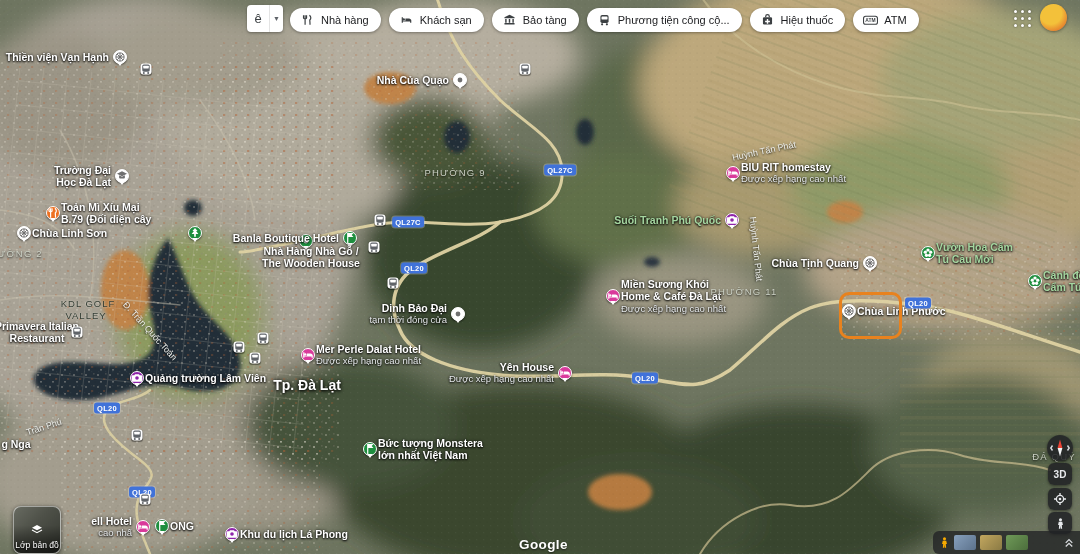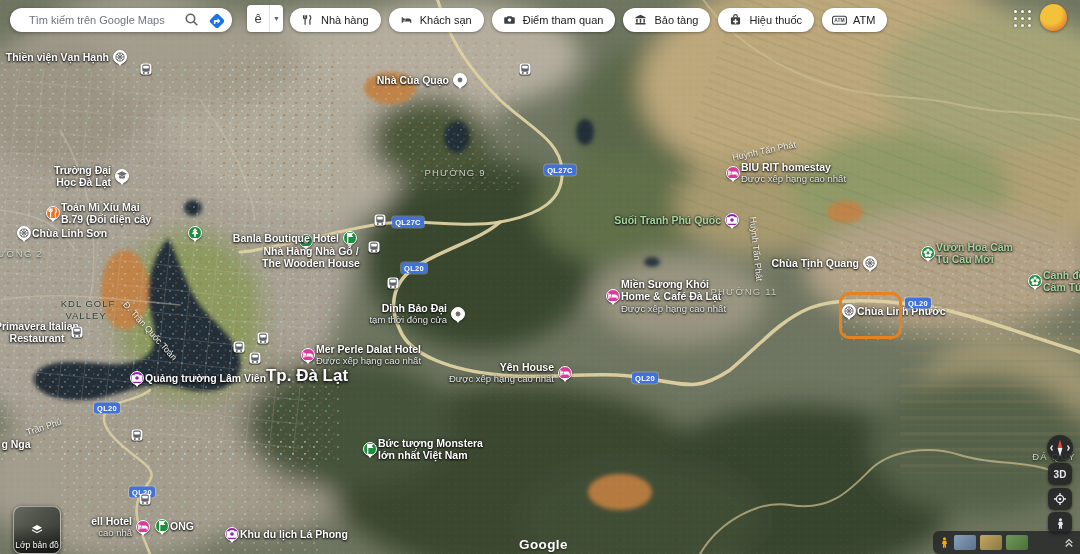--- a/index.html
+++ b/index.html
@@ -43,22 +43,22 @@
 
   .badge{position:absolute;transform:translate(-50%,-50%);background:var(--badge,#4072d9);color:#fff;font-size:7.5px;font-weight:bold;
     padding:1px 3px;border-radius:3px;letter-spacing:.3px;box-shadow:0 0 0 1px rgba(255,255,255,.25);white-space:nowrap;}
   .transit{position:absolute;transform:translate(-50%,-50%);width:11px;height:11px;background:#fff;border-radius:3px;
     box-shadow:0 1px 1px rgba(0,0,0,.4);display:flex;align-items:center;justify-content:center;}
   .transit svg{width:7px;height:7px;}
   .street{position:absolute;font-size:9px;color:#eef0ec;text-shadow:0 1px 2px rgba(0,0,0,.85);white-space:nowrap;}
   .area{position:absolute;transform:translate(-50%,-50%);font-size:9.5px;color:#ccd1c5;letter-spacing:1.2px;
     text-shadow:0 1px 2px rgba(0,0,0,.75);white-space:nowrap;}
   .area.dark{color:#333d33;font-weight:normal;letter-spacing:1px;text-shadow:0 0 2px rgba(255,255,255,.55);}
-  .city-label{position:absolute;transform:translate(-50%,-50%);font-size:17px;font-weight:bold;color:#fff;
-    text-shadow:0 1px 3px rgba(0,0,0,.95),0 0 4px rgba(0,0,0,.8);white-space:nowrap;}
+  .city-label{position:absolute;transform:translate(-50%,-50%);font-size:14px;font-weight:bold;color:#fff;
+    text-shadow:0 1px 3px rgba(0,0,0,.95),0 0 4px rgba(0,0,0,.8);white-space:nowrap;margin-top:9px;}
 
   .hlbox{position:absolute;border:3px solid var(--hl,#E8821E);border-radius:10px;}
 
   
   .compass{position:absolute;left:1047px;top:435px;width:26px;height:26px;border-radius:50%;background:rgba(32,33,36,.85);
     box-shadow:0 1px 3px rgba(0,0,0,.5);display:flex;align-items:center;justify-content:center;color:#e8eaed;}
   .ctrl{position:absolute;left:1048px;width:24px;height:22px;background:rgba(32,33,36,.85);border-radius:6px;
     box-shadow:0 1px 3px rgba(0,0,0,.5);display:flex;align-items:center;justify-content:center;color:#e8eaed;
     font-size:10px;font-weight:bold;cursor:pointer;}
   .imagery-bar{position:absolute;left:933px;top:531px;width:147px;height:23px;background:rgba(32,33,36,.78);
@@ -609,35 +609,20 @@
               <circle cx="3" cy="8.6" r=".9"></circle>
               <circle cx="7" cy="8.6" r=".9"></circle>
             </g>
             <rect x="2.5" y="2" width="5" height="2.6" rx=".4" fill="#fff"></rect>
           </svg>
         </div>
       </div>
     <div class="city-label" id="city-label" style="left: 307px; top: 376px;">Tp. Đà Lạt</div>
     <div class="hlbox" id="hlbox" style="left: 839px; top: 292px; width: 57px; height: 41px;"></div>
 
-    <div class="searchbar">
-      <input type="text" placeholder="Tìm kiếm trên Google Maps" style="">
-      <span class="sb-ic" id="search-ic">
-          <svg viewBox="0 0 16 16" style="width:100%;height:100%;display:block">
-            <circle cx="6.5" cy="6.5" r="4.2" fill="none" stroke="#5f6368" stroke-width="1.6"></circle>
-            <path d="m9.7 9.7 3.6 3.6" stroke="#5f6368" stroke-width="1.6"></path>
-          </svg>
-        </span>
-      <span class="sb-ic" id="dir-ic">
-          <svg viewBox="0 0 16 16" style="width:100%;height:100%;display:block">
-            <rect x="3.2" y="3.2" width="11.6" height="11.6" rx="2.6" transform="rotate(45 9 9)" fill="#1a73e8"></rect>
-            <path d="M9.6 6.2 12.3 9l-2.7 2.8V9.9H7.4v2H5.9V9.1c0-.6.4-1 1-1h2.7z" fill="#fff"></path>
-          </svg>
-        </span>
-    </div>
     <div class="imebox">
       <span class="ch">ê</span>
       <span class="caret">▼</span>
     </div>
     <div id="chips">
         <div class="chip">
           <span class="cic">
             <svg viewBox="0 0 10 10" style="width:100%;height:100%;display:block">
               <g stroke="#3c4043" stroke-width="1" fill="none">
                 <path d="M3 1v8"></path>
@@ -655,33 +640,37 @@
                 <circle cx="2.7" cy="4.5" r="1"></circle>
                 <path d="M4.1 3.7h3c1 0 1.9.8 1.9 1.8V7.2H8v-1H2v1H1V2.7h1v3h2.1z"></path>
               </g>
             </svg>
           </span>
           <span>Khách sạn</span>
         </div>
         <div class="chip">
           <span class="cic">
             <svg viewBox="0 0 10 10" style="width:100%;height:100%;display:block">
-              <path fill="#3c4043" d="M3.3 1.8h3.4l.5.9h1.5c.4 0 .7.3.7.7v4c0 .4-.3.7-.7.7H1.3c-.4 0-.7-.3-.7-.7v-4c0-.4.3-.7.7-.7h1.5z"></path>
-              <circle cx="5" cy="5" r="1.5" fill="#fff"></circle>
-            </svg>
-          </span>
-          <span>Điểm tham quan</span>
+              <path fill="#3c4043" d="M5 .6 9.2 2.8v.8H.8v-.8zM1.4 4.2h1.2v3H1.4zM4.4 4.2h1.2v3H4.4zM7.4 4.2h1.2v3H7.4zM.8 7.6h8.4v1.2H.8z"></path>
+            </svg>
+          </span>
+          <span>Bảo tàng</span>
         </div>
         <div class="chip">
           <span class="cic">
             <svg viewBox="0 0 10 10" style="width:100%;height:100%;display:block">
-              <path fill="#3c4043" d="M5 .6 9.2 2.8v.8H.8v-.8zM1.4 4.2h1.2v3H1.4zM4.4 4.2h1.2v3H4.4zM7.4 4.2h1.2v3H7.4zM.8 7.6h8.4v1.2H.8z"></path>
-            </svg>
-          </span>
-          <span>Bảo tàng</span>
+              <g fill="#3c4043">
+                <rect x="1.6" y=".8" width="6.8" height="6.6" rx="1.4"></rect>
+                <circle cx="3" cy="8.6" r=".9"></circle>
+                <circle cx="7" cy="8.6" r=".9"></circle>
+              </g>
+              <rect x="2.5" y="2" width="5" height="2.6" rx=".4" fill="#fff"></rect>
+            </svg>
+          </span>
+          <span>Phương tiện công cộ...</span>
         </div>
         <div class="chip">
           <span class="cic">
             <svg viewBox="0 0 10 10" style="width:100%;height:100%;display:block">
               <path fill="none" stroke="#3c4043" d="M3.5 2.8V2a1.5 1.5 0 0 1 3 0v.8"></path>
               <rect x="1.2" y="2.8" width="7.6" height="6" rx="1" fill="#3c4043"></rect>
               <path d="M4.4 4.2h1.2v1.4H7v1.2H5.6v1.4H4.4V6.8H3V5.6h1.4z" fill="#fff"></path>
             </svg>
           </span>
           <span>Hiệu thuốc</span>

